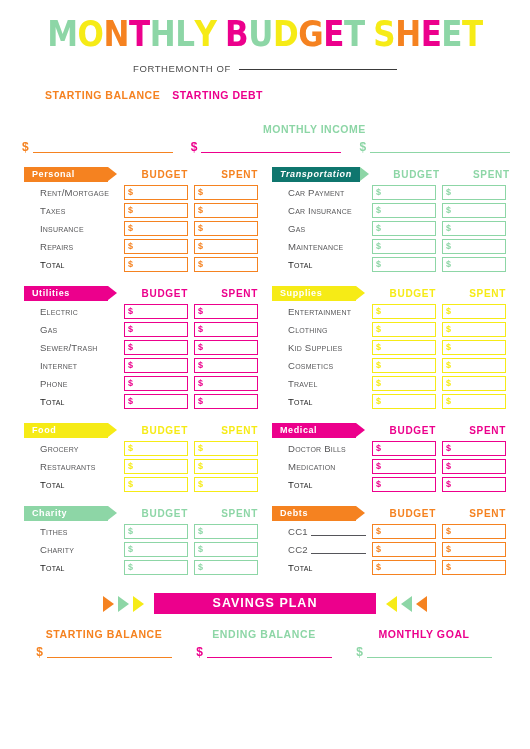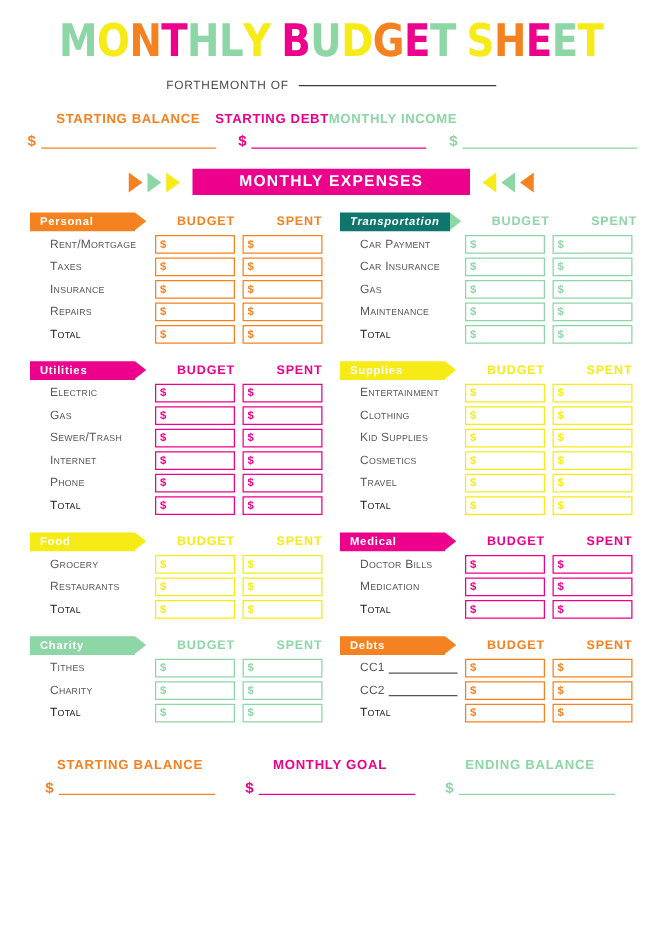--- a/index.html
+++ b/index.html
@@ -179,373 +179,373 @@
   <div class="title" id="title-holder"><span style="color: rgb(141, 214, 166);">M</span><span style="color: rgb(246, 235, 22);">O</span><span style="color: rgb(245, 130, 32);">N</span><span style="color: rgb(236, 0, 140);">T</span><span style="color: rgb(141, 214, 166);">H</span><span style="color: rgb(141, 214, 166);">L</span><span style="color: rgb(246, 235, 22);">Y</span><span style="color: rgb(255, 255, 255); width: 10px;"> </span><span style="color: rgb(236, 0, 140);">B</span><span style="color: rgb(141, 214, 166);">U</span><span style="color: rgb(246, 235, 22);">D</span><span style="color: rgb(245, 130, 32);">G</span><span style="color: rgb(236, 0, 140);">E</span><span style="color: rgb(141, 214, 166);">T</span><span style="color: rgb(255, 255, 255); width: 10px;"> </span><span style="color: rgb(246, 235, 22);">S</span><span style="color: rgb(245, 130, 32);">H</span><span style="color: rgb(236, 0, 140);">E</span><span style="color: rgb(141, 214, 166);">E</span><span style="color: rgb(246, 235, 22);">T</span></div>
 
   <div class="forthemonth">
     <span>FORTHEMONTH OF</span><span class="fm-line"></span>
   </div>
 
   <div class="topfields">
     <div class="topfields-labels" id="topLabels">
         <div class="tl" style="color: rgb(245, 130, 32);">STARTING BALANCE</div>
         <div class="tl" style="color: rgb(236, 0, 140); margin-left: 12px;">STARTING DEBT</div>
-        <div class="tl" style="color: rgb(141, 214, 166);">MONTHLY INCOME</div>
+        <div class="tl" style="color: rgb(141, 214, 166); margin-top: 34px;">MONTHLY INCOME</div>
       </div>
     <div class="topfields-inputs" id="topInputs">
         <div class="topfield" style="color: rgb(245, 130, 32); margin-right: 18px;">
           <span class="dollar">$</span>
           <span class="line"></span>
         </div>
         <div class="topfield" style="color: rgb(236, 0, 140); margin-right: 18px;">
           <span class="dollar">$</span>
           <span class="line"></span>
         </div>
         <div class="topfield" style="color: rgb(141, 214, 166); margin-right: 0px;">
           <span class="dollar">$</span>
           <span class="line"></span>
         </div>
       </div>
   </div>
 
-  <div class="banner-row" id="expBanner">
+
+  <div class="grid" id="grid">
+      <div class="section">
+        <div class="sec-head">
+          <div class="sec-tag" style="background: rgb(245, 130, 32); border-left-color: rgb(245, 130, 32);">Personal</div>
+          <div class="sec-cols">
+            <div class="sec-col" style="color: rgb(245, 130, 32);">BUDGET</div>
+            <div class="sec-col" style="color: rgb(245, 130, 32);">SPENT</div>
+          </div>
+        </div>
+        <div class="row">
+          <div class="row-label">Rent/Mortgage</div>
+          <div class="boxes">
+            <div class="cell" style="border-color: rgb(245, 130, 32); color: rgb(245, 130, 32);">$</div>
+            <div class="cell" style="border-color: rgb(245, 130, 32); color: rgb(245, 130, 32);">$</div>
+          </div>
+        </div>
+        <div class="row">
+          <div class="row-label">Taxes</div>
+          <div class="boxes">
+            <div class="cell" style="border-color: rgb(245, 130, 32); color: rgb(245, 130, 32);">$</div>
+            <div class="cell" style="border-color: rgb(245, 130, 32); color: rgb(245, 130, 32);">$</div>
+          </div>
+        </div>
+        <div class="row">
+          <div class="row-label">Insurance</div>
+          <div class="boxes">
+            <div class="cell" style="border-color: rgb(245, 130, 32); color: rgb(245, 130, 32);">$</div>
+            <div class="cell" style="border-color: rgb(245, 130, 32); color: rgb(245, 130, 32);">$</div>
+          </div>
+        </div>
+        <div class="row">
+          <div class="row-label">Repairs</div>
+          <div class="boxes">
+            <div class="cell" style="border-color: rgb(245, 130, 32); color: rgb(245, 130, 32);">$</div>
+            <div class="cell" style="border-color: rgb(245, 130, 32); color: rgb(245, 130, 32);">$</div>
+          </div>
+        </div>
+        <div class="row">
+          <div class="row-label total">Total</div>
+          <div class="boxes">
+            <div class="cell" style="border-color: rgb(245, 130, 32); color: rgb(245, 130, 32);">$</div>
+            <div class="cell" style="border-color: rgb(245, 130, 32); color: rgb(245, 130, 32);">$</div>
+          </div>
+        </div>
+      </div>
+      <div class="section">
+        <div class="sec-head">
+          <div class="sec-tag" style="background: #0f766e; border-left-color: rgb(141, 214, 166); font-style: italic;">Transportation</div>
+          <div class="sec-cols">
+            <div class="sec-col" style="color: rgb(141, 214, 166);">BUDGET</div>
+            <div class="sec-col" style="color: rgb(141, 214, 166);">SPENT</div>
+          </div>
+        </div>
+        <div class="row">
+          <div class="row-label">Car Payment</div>
+          <div class="boxes">
+            <div class="cell" style="border-color: rgb(141, 214, 166); color: rgb(141, 214, 166);">$</div>
+            <div class="cell" style="border-color: rgb(141, 214, 166); color: rgb(141, 214, 166);">$</div>
+          </div>
+        </div>
+        <div class="row">
+          <div class="row-label">Car Insurance</div>
+          <div class="boxes">
+            <div class="cell" style="border-color: rgb(141, 214, 166); color: rgb(141, 214, 166);">$</div>
+            <div class="cell" style="border-color: rgb(141, 214, 166); color: rgb(141, 214, 166);">$</div>
+          </div>
+        </div>
+        <div class="row">
+          <div class="row-label">Gas</div>
+          <div class="boxes">
+            <div class="cell" style="border-color: rgb(141, 214, 166); color: rgb(141, 214, 166);">$</div>
+            <div class="cell" style="border-color: rgb(141, 214, 166); color: rgb(141, 214, 166);">$</div>
+          </div>
+        </div>
+        <div class="row">
+          <div class="row-label">Maintenance</div>
+          <div class="boxes">
+            <div class="cell" style="border-color: rgb(141, 214, 166); color: rgb(141, 214, 166);">$</div>
+            <div class="cell" style="border-color: rgb(141, 214, 166); color: rgb(141, 214, 166);">$</div>
+          </div>
+        </div>
+        <div class="row">
+          <div class="row-label total">Total</div>
+          <div class="boxes">
+            <div class="cell" style="border-color: rgb(141, 214, 166); color: rgb(141, 214, 166);">$</div>
+            <div class="cell" style="border-color: rgb(141, 214, 166); color: rgb(141, 214, 166);">$</div>
+          </div>
+        </div>
+      </div>
+      <div class="section">
+        <div class="sec-head">
+          <div class="sec-tag" style="background: rgb(236, 0, 140); border-left-color: rgb(236, 0, 140);">Utilities</div>
+          <div class="sec-cols">
+            <div class="sec-col" style="color: rgb(236, 0, 140);">BUDGET</div>
+            <div class="sec-col" style="color: rgb(236, 0, 140);">SPENT</div>
+          </div>
+        </div>
+        <div class="row">
+          <div class="row-label">Electric</div>
+          <div class="boxes">
+            <div class="cell" style="border-color: rgb(236, 0, 140); color: rgb(236, 0, 140);">$</div>
+            <div class="cell" style="border-color: rgb(236, 0, 140); color: rgb(236, 0, 140);">$</div>
+          </div>
+        </div>
+        <div class="row">
+          <div class="row-label">Gas</div>
+          <div class="boxes">
+            <div class="cell" style="border-color: rgb(236, 0, 140); color: rgb(236, 0, 140);">$</div>
+            <div class="cell" style="border-color: rgb(236, 0, 140); color: rgb(236, 0, 140);">$</div>
+          </div>
+        </div>
+        <div class="row">
+          <div class="row-label">Sewer/Trash</div>
+          <div class="boxes">
+            <div class="cell" style="border-color: rgb(236, 0, 140); color: rgb(236, 0, 140);">$</div>
+            <div class="cell" style="border-color: rgb(236, 0, 140); color: rgb(236, 0, 140);">$</div>
+          </div>
+        </div>
+        <div class="row">
+          <div class="row-label">Internet</div>
+          <div class="boxes">
+            <div class="cell" style="border-color: rgb(236, 0, 140); color: rgb(236, 0, 140);">$</div>
+            <div class="cell" style="border-color: rgb(236, 0, 140); color: rgb(236, 0, 140);">$</div>
+          </div>
+        </div>
+        <div class="row">
+          <div class="row-label">Phone</div>
+          <div class="boxes">
+            <div class="cell" style="border-color: rgb(236, 0, 140); color: rgb(236, 0, 140);">$</div>
+            <div class="cell" style="border-color: rgb(236, 0, 140); color: rgb(236, 0, 140);">$</div>
+          </div>
+        </div>
+        <div class="row">
+          <div class="row-label total">Total</div>
+          <div class="boxes">
+            <div class="cell" style="border-color: rgb(236, 0, 140); color: rgb(236, 0, 140);">$</div>
+            <div class="cell" style="border-color: rgb(236, 0, 140); color: rgb(236, 0, 140);">$</div>
+          </div>
+        </div>
+      </div>
+      <div class="section">
+        <div class="sec-head">
+          <div class="sec-tag" style="background: rgb(246, 235, 22); border-left-color: rgb(246, 235, 22);">Supplies</div>
+          <div class="sec-cols">
+            <div class="sec-col" style="color: rgb(246, 235, 22);">BUDGET</div>
+            <div class="sec-col" style="color: rgb(246, 235, 22);">SPENT</div>
+          </div>
+        </div>
+        <div class="row">
+          <div class="row-label">Entertainment</div>
+          <div class="boxes">
+            <div class="cell" style="border-color: rgb(246, 235, 22); color: rgb(246, 235, 22);">$</div>
+            <div class="cell" style="border-color: rgb(246, 235, 22); color: rgb(246, 235, 22);">$</div>
+          </div>
+        </div>
+        <div class="row">
+          <div class="row-label">Clothing</div>
+          <div class="boxes">
+            <div class="cell" style="border-color: rgb(246, 235, 22); color: rgb(246, 235, 22);">$</div>
+            <div class="cell" style="border-color: rgb(246, 235, 22); color: rgb(246, 235, 22);">$</div>
+          </div>
+        </div>
+        <div class="row">
+          <div class="row-label">Kid Supplies</div>
+          <div class="boxes">
+            <div class="cell" style="border-color: rgb(246, 235, 22); color: rgb(246, 235, 22);">$</div>
+            <div class="cell" style="border-color: rgb(246, 235, 22); color: rgb(246, 235, 22);">$</div>
+          </div>
+        </div>
+        <div class="row">
+          <div class="row-label">Cosmetics</div>
+          <div class="boxes">
+            <div class="cell" style="border-color: rgb(246, 235, 22); color: rgb(246, 235, 22);">$</div>
+            <div class="cell" style="border-color: rgb(246, 235, 22); color: rgb(246, 235, 22);">$</div>
+          </div>
+        </div>
+        <div class="row">
+          <div class="row-label">Travel</div>
+          <div class="boxes">
+            <div class="cell" style="border-color: rgb(246, 235, 22); color: rgb(246, 235, 22);">$</div>
+            <div class="cell" style="border-color: rgb(246, 235, 22); color: rgb(246, 235, 22);">$</div>
+          </div>
+        </div>
+        <div class="row">
+          <div class="row-label total">Total</div>
+          <div class="boxes">
+            <div class="cell" style="border-color: rgb(246, 235, 22); color: rgb(246, 235, 22);">$</div>
+            <div class="cell" style="border-color: rgb(246, 235, 22); color: rgb(246, 235, 22);">$</div>
+          </div>
+        </div>
+      </div>
+      <div class="section">
+        <div class="sec-head">
+          <div class="sec-tag" style="background: rgb(246, 235, 22); border-left-color: rgb(246, 235, 22);">Food</div>
+          <div class="sec-cols">
+            <div class="sec-col" style="color: rgb(246, 235, 22);">BUDGET</div>
+            <div class="sec-col" style="color: rgb(246, 235, 22);">SPENT</div>
+          </div>
+        </div>
+        <div class="row">
+          <div class="row-label">Grocery</div>
+          <div class="boxes">
+            <div class="cell" style="border-color: rgb(246, 235, 22); color: rgb(246, 235, 22);">$</div>
+            <div class="cell" style="border-color: rgb(246, 235, 22); color: rgb(246, 235, 22);">$</div>
+          </div>
+        </div>
+        <div class="row">
+          <div class="row-label">Restaurants</div>
+          <div class="boxes">
+            <div class="cell" style="border-color: rgb(246, 235, 22); color: rgb(246, 235, 22);">$</div>
+            <div class="cell" style="border-color: rgb(246, 235, 22); color: rgb(246, 235, 22);">$</div>
+          </div>
+        </div>
+        <div class="row">
+          <div class="row-label total">Total</div>
+          <div class="boxes">
+            <div class="cell" style="border-color: rgb(246, 235, 22); color: rgb(246, 235, 22);">$</div>
+            <div class="cell" style="border-color: rgb(246, 235, 22); color: rgb(246, 235, 22);">$</div>
+          </div>
+        </div>
+      </div>
+      <div class="section">
+        <div class="sec-head">
+          <div class="sec-tag" style="background: rgb(236, 0, 140); border-left-color: rgb(236, 0, 140);">Medical</div>
+          <div class="sec-cols">
+            <div class="sec-col" style="color: rgb(236, 0, 140);">BUDGET</div>
+            <div class="sec-col" style="color: rgb(236, 0, 140);">SPENT</div>
+          </div>
+        </div>
+        <div class="row">
+          <div class="row-label">Doctor Bills</div>
+          <div class="boxes">
+            <div class="cell" style="border-color: rgb(236, 0, 140); color: rgb(236, 0, 140);">$</div>
+            <div class="cell" style="border-color: rgb(236, 0, 140); color: rgb(236, 0, 140);">$</div>
+          </div>
+        </div>
+        <div class="row">
+          <div class="row-label">Medication</div>
+          <div class="boxes">
+            <div class="cell" style="border-color: rgb(236, 0, 140); color: rgb(236, 0, 140);">$</div>
+            <div class="cell" style="border-color: rgb(236, 0, 140); color: rgb(236, 0, 140);">$</div>
+          </div>
+        </div>
+        <div class="row">
+          <div class="row-label total">Total</div>
+          <div class="boxes">
+            <div class="cell" style="border-color: rgb(236, 0, 140); color: rgb(236, 0, 140);">$</div>
+            <div class="cell" style="border-color: rgb(236, 0, 140); color: rgb(236, 0, 140);">$</div>
+          </div>
+        </div>
+      </div>
+      <div class="section">
+        <div class="sec-head">
+          <div class="sec-tag" style="background: rgb(141, 214, 166); border-left-color: rgb(141, 214, 166);">Charity</div>
+          <div class="sec-cols">
+            <div class="sec-col" style="color: rgb(141, 214, 166);">BUDGET</div>
+            <div class="sec-col" style="color: rgb(141, 214, 166);">SPENT</div>
+          </div>
+        </div>
+        <div class="row">
+          <div class="row-label">Tithes</div>
+          <div class="boxes">
+            <div class="cell" style="border-color: rgb(141, 214, 166); color: rgb(141, 214, 166);">$</div>
+            <div class="cell" style="border-color: rgb(141, 214, 166); color: rgb(141, 214, 166);">$</div>
+          </div>
+        </div>
+        <div class="row">
+          <div class="row-label">Charity</div>
+          <div class="boxes">
+            <div class="cell" style="border-color: rgb(141, 214, 166); color: rgb(141, 214, 166);">$</div>
+            <div class="cell" style="border-color: rgb(141, 214, 166); color: rgb(141, 214, 166);">$</div>
+          </div>
+        </div>
+        <div class="row">
+          <div class="row-label total">Total</div>
+          <div class="boxes">
+            <div class="cell" style="border-color: rgb(141, 214, 166); color: rgb(141, 214, 166);">$</div>
+            <div class="cell" style="border-color: rgb(141, 214, 166); color: rgb(141, 214, 166);">$</div>
+          </div>
+        </div>
+      </div>
+      <div class="section">
+        <div class="sec-head">
+          <div class="sec-tag" style="background: rgb(245, 130, 32); border-left-color: rgb(245, 130, 32);">Debts</div>
+          <div class="sec-cols">
+            <div class="sec-col" style="color: rgb(245, 130, 32);">BUDGET</div>
+            <div class="sec-col" style="color: rgb(245, 130, 32);">SPENT</div>
+          </div>
+        </div>
+        <div class="row">
+          <div class="row-label">
+            <span>CC1</span>
+            <span class="wline"></span>
+          </div>
+          <div class="boxes">
+            <div class="cell" style="border-color: rgb(245, 130, 32); color: rgb(245, 130, 32);">$</div>
+            <div class="cell" style="border-color: rgb(245, 130, 32); color: rgb(245, 130, 32);">$</div>
+          </div>
+        </div>
+        <div class="row">
+          <div class="row-label">
+            <span>CC2</span>
+            <span class="wline"></span>
+          </div>
+          <div class="boxes">
+            <div class="cell" style="border-color: rgb(245, 130, 32); color: rgb(245, 130, 32);">$</div>
+            <div class="cell" style="border-color: rgb(245, 130, 32); color: rgb(245, 130, 32);">$</div>
+          </div>
+        </div>
+        <div class="row">
+          <div class="row-label total">Total</div>
+          <div class="boxes">
+            <div class="cell" style="border-color: rgb(245, 130, 32); color: rgb(245, 130, 32);">$</div>
+            <div class="cell" style="border-color: rgb(245, 130, 32); color: rgb(245, 130, 32);">$</div>
+          </div>
+        </div>
+      </div>
+    </div>
+
+  <div class="banner-row" id="savBanner" style="margin-top:4px;">
       <span class="arrow arrow-r" style="border-left-color: rgb(245, 130, 32);"></span>
       <span class="arrow arrow-r" style="border-left-color: rgb(141, 214, 166);"></span>
       <span class="arrow arrow-r" style="border-left-color: rgb(246, 235, 22);"></span>
-      <div class="banner" style="background: rgb(236, 0, 140);">MONTHLY EXPENSES</div>
+      <div class="banner" style="background: rgb(236, 0, 140);">SAVINGS PLAN</div>
       <span class="arrow arrow-l" style="border-right-color: rgb(246, 235, 22);"></span>
       <span class="arrow arrow-l" style="border-right-color: rgb(141, 214, 166);"></span>
       <span class="arrow arrow-l" style="border-right-color: rgb(245, 130, 32);"></span>
     </div>
 
-  <div class="grid" id="grid">
-      <div class="section">
-        <div class="sec-head">
-          <div class="sec-tag" style="background: rgb(245, 130, 32); border-left-color: rgb(245, 130, 32);">Personal</div>
-          <div class="sec-cols">
-            <div class="sec-col" style="color: rgb(245, 130, 32);">BUDGET</div>
-            <div class="sec-col" style="color: rgb(245, 130, 32);">SPENT</div>
-          </div>
-        </div>
-        <div class="row">
-          <div class="row-label">Rent/Mortgage</div>
-          <div class="boxes">
-            <div class="cell" style="border-color: rgb(245, 130, 32); color: rgb(245, 130, 32);">$</div>
-            <div class="cell" style="border-color: rgb(245, 130, 32); color: rgb(245, 130, 32);">$</div>
-          </div>
-        </div>
-        <div class="row">
-          <div class="row-label">Taxes</div>
-          <div class="boxes">
-            <div class="cell" style="border-color: rgb(245, 130, 32); color: rgb(245, 130, 32);">$</div>
-            <div class="cell" style="border-color: rgb(245, 130, 32); color: rgb(245, 130, 32);">$</div>
-          </div>
-        </div>
-        <div class="row">
-          <div class="row-label">Insurance</div>
-          <div class="boxes">
-            <div class="cell" style="border-color: rgb(245, 130, 32); color: rgb(245, 130, 32);">$</div>
-            <div class="cell" style="border-color: rgb(245, 130, 32); color: rgb(245, 130, 32);">$</div>
-          </div>
-        </div>
-        <div class="row">
-          <div class="row-label">Repairs</div>
-          <div class="boxes">
-            <div class="cell" style="border-color: rgb(245, 130, 32); color: rgb(245, 130, 32);">$</div>
-            <div class="cell" style="border-color: rgb(245, 130, 32); color: rgb(245, 130, 32);">$</div>
-          </div>
-        </div>
-        <div class="row">
-          <div class="row-label total">Total</div>
-          <div class="boxes">
-            <div class="cell" style="border-color: rgb(245, 130, 32); color: rgb(245, 130, 32);">$</div>
-            <div class="cell" style="border-color: rgb(245, 130, 32); color: rgb(245, 130, 32);">$</div>
-          </div>
-        </div>
-      </div>
-      <div class="section">
-        <div class="sec-head">
-          <div class="sec-tag" style="background: #0f766e; border-left-color: rgb(141, 214, 166); font-style: italic;">Transportation</div>
-          <div class="sec-cols">
-            <div class="sec-col" style="color: rgb(141, 214, 166);">BUDGET</div>
-            <div class="sec-col" style="color: rgb(141, 214, 166);">SPENT</div>
-          </div>
-        </div>
-        <div class="row">
-          <div class="row-label">Car Payment</div>
-          <div class="boxes">
-            <div class="cell" style="border-color: rgb(141, 214, 166); color: rgb(141, 214, 166);">$</div>
-            <div class="cell" style="border-color: rgb(141, 214, 166); color: rgb(141, 214, 166);">$</div>
-          </div>
-        </div>
-        <div class="row">
-          <div class="row-label">Car Insurance</div>
-          <div class="boxes">
-            <div class="cell" style="border-color: rgb(141, 214, 166); color: rgb(141, 214, 166);">$</div>
-            <div class="cell" style="border-color: rgb(141, 214, 166); color: rgb(141, 214, 166);">$</div>
-          </div>
-        </div>
-        <div class="row">
-          <div class="row-label">Gas</div>
-          <div class="boxes">
-            <div class="cell" style="border-color: rgb(141, 214, 166); color: rgb(141, 214, 166);">$</div>
-            <div class="cell" style="border-color: rgb(141, 214, 166); color: rgb(141, 214, 166);">$</div>
-          </div>
-        </div>
-        <div class="row">
-          <div class="row-label">Maintenance</div>
-          <div class="boxes">
-            <div class="cell" style="border-color: rgb(141, 214, 166); color: rgb(141, 214, 166);">$</div>
-            <div class="cell" style="border-color: rgb(141, 214, 166); color: rgb(141, 214, 166);">$</div>
-          </div>
-        </div>
-        <div class="row">
-          <div class="row-label total">Total</div>
-          <div class="boxes">
-            <div class="cell" style="border-color: rgb(141, 214, 166); color: rgb(141, 214, 166);">$</div>
-            <div class="cell" style="border-color: rgb(141, 214, 166); color: rgb(141, 214, 166);">$</div>
-          </div>
-        </div>
-      </div>
-      <div class="section">
-        <div class="sec-head">
-          <div class="sec-tag" style="background: rgb(236, 0, 140); border-left-color: rgb(236, 0, 140);">Utilities</div>
-          <div class="sec-cols">
-            <div class="sec-col" style="color: rgb(236, 0, 140);">BUDGET</div>
-            <div class="sec-col" style="color: rgb(236, 0, 140);">SPENT</div>
-          </div>
-        </div>
-        <div class="row">
-          <div class="row-label">Electric</div>
-          <div class="boxes">
-            <div class="cell" style="border-color: rgb(236, 0, 140); color: rgb(236, 0, 140);">$</div>
-            <div class="cell" style="border-color: rgb(236, 0, 140); color: rgb(236, 0, 140);">$</div>
-          </div>
-        </div>
-        <div class="row">
-          <div class="row-label">Gas</div>
-          <div class="boxes">
-            <div class="cell" style="border-color: rgb(236, 0, 140); color: rgb(236, 0, 140);">$</div>
-            <div class="cell" style="border-color: rgb(236, 0, 140); color: rgb(236, 0, 140);">$</div>
-          </div>
-        </div>
-        <div class="row">
-          <div class="row-label">Sewer/Trash</div>
-          <div class="boxes">
-            <div class="cell" style="border-color: rgb(236, 0, 140); color: rgb(236, 0, 140);">$</div>
-            <div class="cell" style="border-color: rgb(236, 0, 140); color: rgb(236, 0, 140);">$</div>
-          </div>
-        </div>
-        <div class="row">
-          <div class="row-label">Internet</div>
-          <div class="boxes">
-            <div class="cell" style="border-color: rgb(236, 0, 140); color: rgb(236, 0, 140);">$</div>
-            <div class="cell" style="border-color: rgb(236, 0, 140); color: rgb(236, 0, 140);">$</div>
-          </div>
-        </div>
-        <div class="row">
-          <div class="row-label">Phone</div>
-          <div class="boxes">
-            <div class="cell" style="border-color: rgb(236, 0, 140); color: rgb(236, 0, 140);">$</div>
-            <div class="cell" style="border-color: rgb(236, 0, 140); color: rgb(236, 0, 140);">$</div>
-          </div>
-        </div>
-        <div class="row">
-          <div class="row-label total">Total</div>
-          <div class="boxes">
-            <div class="cell" style="border-color: rgb(236, 0, 140); color: rgb(236, 0, 140);">$</div>
-            <div class="cell" style="border-color: rgb(236, 0, 140); color: rgb(236, 0, 140);">$</div>
-          </div>
-        </div>
-      </div>
-      <div class="section">
-        <div class="sec-head">
-          <div class="sec-tag" style="background: rgb(246, 235, 22); border-left-color: rgb(246, 235, 22);">Supplies</div>
-          <div class="sec-cols">
-            <div class="sec-col" style="color: rgb(246, 235, 22);">BUDGET</div>
-            <div class="sec-col" style="color: rgb(246, 235, 22);">SPENT</div>
-          </div>
-        </div>
-        <div class="row">
-          <div class="row-label">Entertainment</div>
-          <div class="boxes">
-            <div class="cell" style="border-color: rgb(246, 235, 22); color: rgb(246, 235, 22);">$</div>
-            <div class="cell" style="border-color: rgb(246, 235, 22); color: rgb(246, 235, 22);">$</div>
-          </div>
-        </div>
-        <div class="row">
-          <div class="row-label">Clothing</div>
-          <div class="boxes">
-            <div class="cell" style="border-color: rgb(246, 235, 22); color: rgb(246, 235, 22);">$</div>
-            <div class="cell" style="border-color: rgb(246, 235, 22); color: rgb(246, 235, 22);">$</div>
-          </div>
-        </div>
-        <div class="row">
-          <div class="row-label">Kid Supplies</div>
-          <div class="boxes">
-            <div class="cell" style="border-color: rgb(246, 235, 22); color: rgb(246, 235, 22);">$</div>
-            <div class="cell" style="border-color: rgb(246, 235, 22); color: rgb(246, 235, 22);">$</div>
-          </div>
-        </div>
-        <div class="row">
-          <div class="row-label">Cosmetics</div>
-          <div class="boxes">
-            <div class="cell" style="border-color: rgb(246, 235, 22); color: rgb(246, 235, 22);">$</div>
-            <div class="cell" style="border-color: rgb(246, 235, 22); color: rgb(246, 235, 22);">$</div>
-          </div>
-        </div>
-        <div class="row">
-          <div class="row-label">Travel</div>
-          <div class="boxes">
-            <div class="cell" style="border-color: rgb(246, 235, 22); color: rgb(246, 235, 22);">$</div>
-            <div class="cell" style="border-color: rgb(246, 235, 22); color: rgb(246, 235, 22);">$</div>
-          </div>
-        </div>
-        <div class="row">
-          <div class="row-label total">Total</div>
-          <div class="boxes">
-            <div class="cell" style="border-color: rgb(246, 235, 22); color: rgb(246, 235, 22);">$</div>
-            <div class="cell" style="border-color: rgb(246, 235, 22); color: rgb(246, 235, 22);">$</div>
-          </div>
-        </div>
-      </div>
-      <div class="section">
-        <div class="sec-head">
-          <div class="sec-tag" style="background: rgb(246, 235, 22); border-left-color: rgb(246, 235, 22);">Food</div>
-          <div class="sec-cols">
-            <div class="sec-col" style="color: rgb(246, 235, 22);">BUDGET</div>
-            <div class="sec-col" style="color: rgb(246, 235, 22);">SPENT</div>
-          </div>
-        </div>
-        <div class="row">
-          <div class="row-label">Grocery</div>
-          <div class="boxes">
-            <div class="cell" style="border-color: rgb(246, 235, 22); color: rgb(246, 235, 22);">$</div>
-            <div class="cell" style="border-color: rgb(246, 235, 22); color: rgb(246, 235, 22);">$</div>
-          </div>
-        </div>
-        <div class="row">
-          <div class="row-label">Restaurants</div>
-          <div class="boxes">
-            <div class="cell" style="border-color: rgb(246, 235, 22); color: rgb(246, 235, 22);">$</div>
-            <div class="cell" style="border-color: rgb(246, 235, 22); color: rgb(246, 235, 22);">$</div>
-          </div>
-        </div>
-        <div class="row">
-          <div class="row-label total">Total</div>
-          <div class="boxes">
-            <div class="cell" style="border-color: rgb(246, 235, 22); color: rgb(246, 235, 22);">$</div>
-            <div class="cell" style="border-color: rgb(246, 235, 22); color: rgb(246, 235, 22);">$</div>
-          </div>
-        </div>
-      </div>
-      <div class="section">
-        <div class="sec-head">
-          <div class="sec-tag" style="background: rgb(236, 0, 140); border-left-color: rgb(236, 0, 140);">Medical</div>
-          <div class="sec-cols">
-            <div class="sec-col" style="color: rgb(236, 0, 140);">BUDGET</div>
-            <div class="sec-col" style="color: rgb(236, 0, 140);">SPENT</div>
-          </div>
-        </div>
-        <div class="row">
-          <div class="row-label">Doctor Bills</div>
-          <div class="boxes">
-            <div class="cell" style="border-color: rgb(236, 0, 140); color: rgb(236, 0, 140);">$</div>
-            <div class="cell" style="border-color: rgb(236, 0, 140); color: rgb(236, 0, 140);">$</div>
-          </div>
-        </div>
-        <div class="row">
-          <div class="row-label">Medication</div>
-          <div class="boxes">
-            <div class="cell" style="border-color: rgb(236, 0, 140); color: rgb(236, 0, 140);">$</div>
-            <div class="cell" style="border-color: rgb(236, 0, 140); color: rgb(236, 0, 140);">$</div>
-          </div>
-        </div>
-        <div class="row">
-          <div class="row-label total">Total</div>
-          <div class="boxes">
-            <div class="cell" style="border-color: rgb(236, 0, 140); color: rgb(236, 0, 140);">$</div>
-            <div class="cell" style="border-color: rgb(236, 0, 140); color: rgb(236, 0, 140);">$</div>
-          </div>
-        </div>
-      </div>
-      <div class="section">
-        <div class="sec-head">
-          <div class="sec-tag" style="background: rgb(141, 214, 166); border-left-color: rgb(141, 214, 166);">Charity</div>
-          <div class="sec-cols">
-            <div class="sec-col" style="color: rgb(141, 214, 166);">BUDGET</div>
-            <div class="sec-col" style="color: rgb(141, 214, 166);">SPENT</div>
-          </div>
-        </div>
-        <div class="row">
-          <div class="row-label">Tithes</div>
-          <div class="boxes">
-            <div class="cell" style="border-color: rgb(141, 214, 166); color: rgb(141, 214, 166);">$</div>
-            <div class="cell" style="border-color: rgb(141, 214, 166); color: rgb(141, 214, 166);">$</div>
-          </div>
-        </div>
-        <div class="row">
-          <div class="row-label">Charity</div>
-          <div class="boxes">
-            <div class="cell" style="border-color: rgb(141, 214, 166); color: rgb(141, 214, 166);">$</div>
-            <div class="cell" style="border-color: rgb(141, 214, 166); color: rgb(141, 214, 166);">$</div>
-          </div>
-        </div>
-        <div class="row">
-          <div class="row-label total">Total</div>
-          <div class="boxes">
-            <div class="cell" style="border-color: rgb(141, 214, 166); color: rgb(141, 214, 166);">$</div>
-            <div class="cell" style="border-color: rgb(141, 214, 166); color: rgb(141, 214, 166);">$</div>
-          </div>
-        </div>
-      </div>
-      <div class="section">
-        <div class="sec-head">
-          <div class="sec-tag" style="background: rgb(245, 130, 32); border-left-color: rgb(245, 130, 32);">Debts</div>
-          <div class="sec-cols">
-            <div class="sec-col" style="color: rgb(245, 130, 32);">BUDGET</div>
-            <div class="sec-col" style="color: rgb(245, 130, 32);">SPENT</div>
-          </div>
-        </div>
-        <div class="row">
-          <div class="row-label">
-            <span>CC1</span>
-            <span class="wline"></span>
-          </div>
-          <div class="boxes">
-            <div class="cell" style="border-color: rgb(245, 130, 32); color: rgb(245, 130, 32);">$</div>
-            <div class="cell" style="border-color: rgb(245, 130, 32); color: rgb(245, 130, 32);">$</div>
-          </div>
-        </div>
-        <div class="row">
-          <div class="row-label">
-            <span>CC2</span>
-            <span class="wline"></span>
-          </div>
-          <div class="boxes">
-            <div class="cell" style="border-color: rgb(245, 130, 32); color: rgb(245, 130, 32);">$</div>
-            <div class="cell" style="border-color: rgb(245, 130, 32); color: rgb(245, 130, 32);">$</div>
-          </div>
-        </div>
-        <div class="row">
-          <div class="row-label total">Total</div>
-          <div class="boxes">
-            <div class="cell" style="border-color: rgb(245, 130, 32); color: rgb(245, 130, 32);">$</div>
-            <div class="cell" style="border-color: rgb(245, 130, 32); color: rgb(245, 130, 32);">$</div>
-          </div>
-        </div>
-      </div>
-    </div>
-
-
   <div class="bottom">
     <div class="bottom-labels" id="savLabels">
         <div class="bl" style="color: rgb(245, 130, 32);">STARTING BALANCE</div>
+        <div class="bl" style="color: rgb(141, 214, 166);">ENDING BALANCE</div>
         <div class="bl" style="color: rgb(236, 0, 140);">MONTHLY GOAL</div>
-        <div class="bl" style="color: rgb(141, 214, 166);">ENDING BALANCE</div>
       </div>
     <div class="bottom-inputs" id="savInputs">
         <div class="bfield" style="color: rgb(245, 130, 32);">
           <span class="dollar">$</span>
           <span class="line"></span>
         </div>
         <div class="bfield" style="color: rgb(236, 0, 140);">
           <span class="dollar">$</span>
           <span class="line"></span>
         </div>

